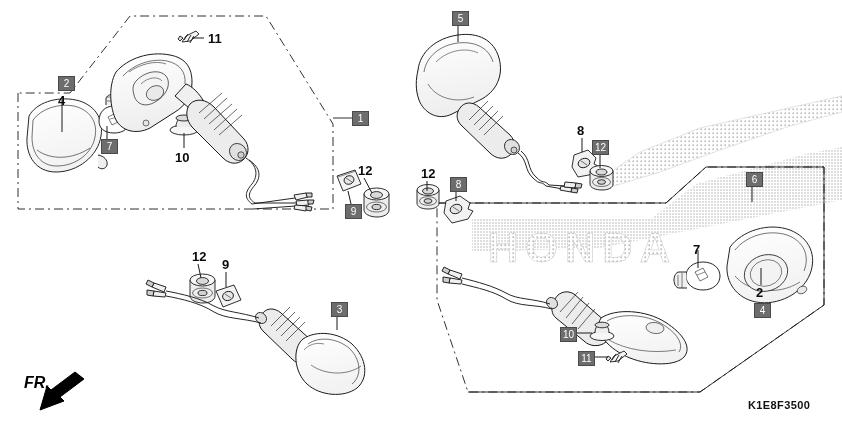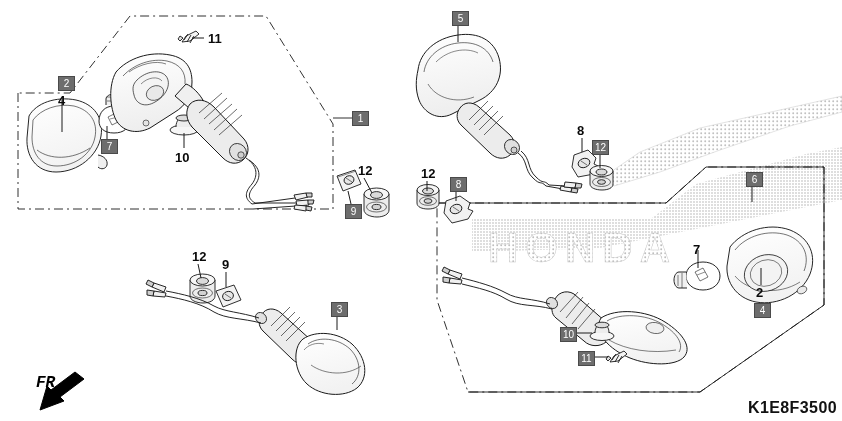--- a/index.html
+++ b/index.html
@@ -7,21 +7,21 @@
        font-family:"Liberation Sans", sans-serif;}
   #sheet{position:absolute;inset:0;width:842px;height:421px;}
   #sheet svg{position:absolute;left:0;top:0;}
 
   .lbl-box{position:absolute;background:#6d6d6d;border:1px solid #4a4a4a;
            color:#ffffff;font-size:10px;line-height:13px;height:13px;min-width:11px;
            text-align:center;padding:0 2px;font-family:"Liberation Sans", sans-serif;
            box-sizing:content-box;letter-spacing:0px;}
   .lbl-plain{position:absolute;color:#0a0a0a;font-size:13px;line-height:13px;
              font-weight:bold;font-family:"Liberation Sans", sans-serif;}
-  .partno{position:absolute;color:#111;font-size:16px;letter-spacing:0.4px;
+  .partno{position:absolute;color:#111;font-size:11px;letter-spacing:0.4px;
           font-family:"Liberation Sans", sans-serif;font-weight:bold;}
   .frlabel{position:absolute;color:#000;font-size:16px;font-weight:bold;
            font-style:italic;font-family:"Liberation Sans", sans-serif;}
 </style>
 </head>
 <body>
 
 <div id="sheet">
 
   <svg width="842" height="421" viewBox="0 0 842 421">
@@ -389,16 +389,16 @@
       <div class="lbl-plain" style="left: 421px; top: 167px;">12</div>
       <div class="lbl-box" style="left: 450px; top: 177px;">8</div>
       <div class="lbl-box" style="left: 746px; top: 172px;">6</div>
       <div class="lbl-plain" style="left: 693px; top: 243px;">7</div>
       <div class="lbl-plain" style="left: 756px; top: 286px;">2</div>
       <div class="lbl-box" style="left: 754px; top: 303px;">4</div>
       <div class="lbl-box" style="left: 560px; top: 327px;">10</div>
       <div class="lbl-box" style="left: 578px; top: 351px;">11</div>
     </div>
 
-  <div class="frlabel" style="left:36px;top:374px;font-family:Liberation Mono, monospace;">FR.</div>
+  <div class="frlabel" style="left:24px;top:374px;">FR.</div>
 
   <div class="partno" style="left:748px;top:399px;">K1E8F3500</div>
 </div>
 
 </body></html>

